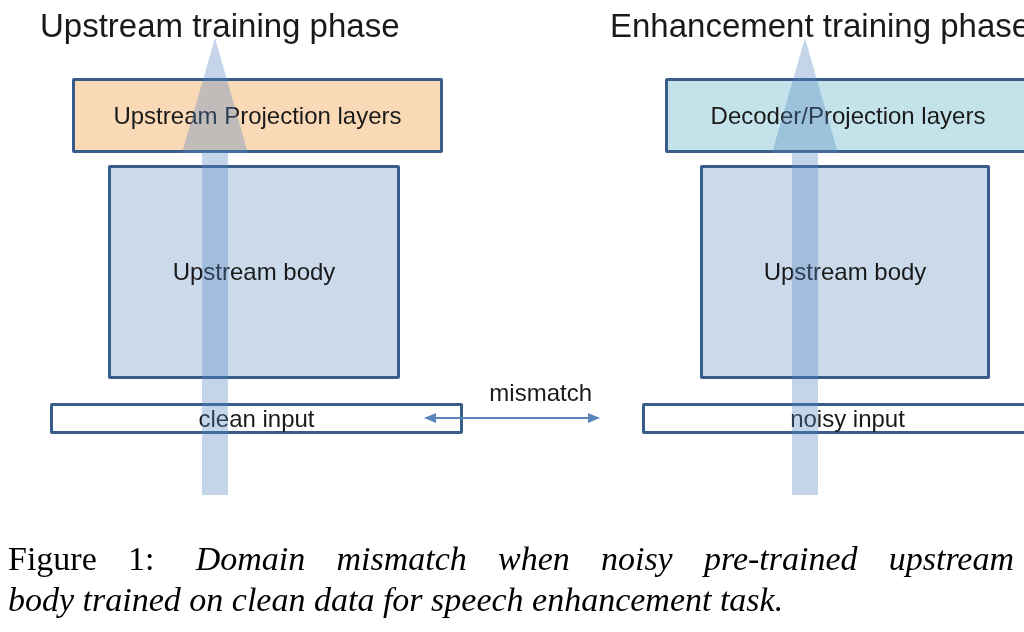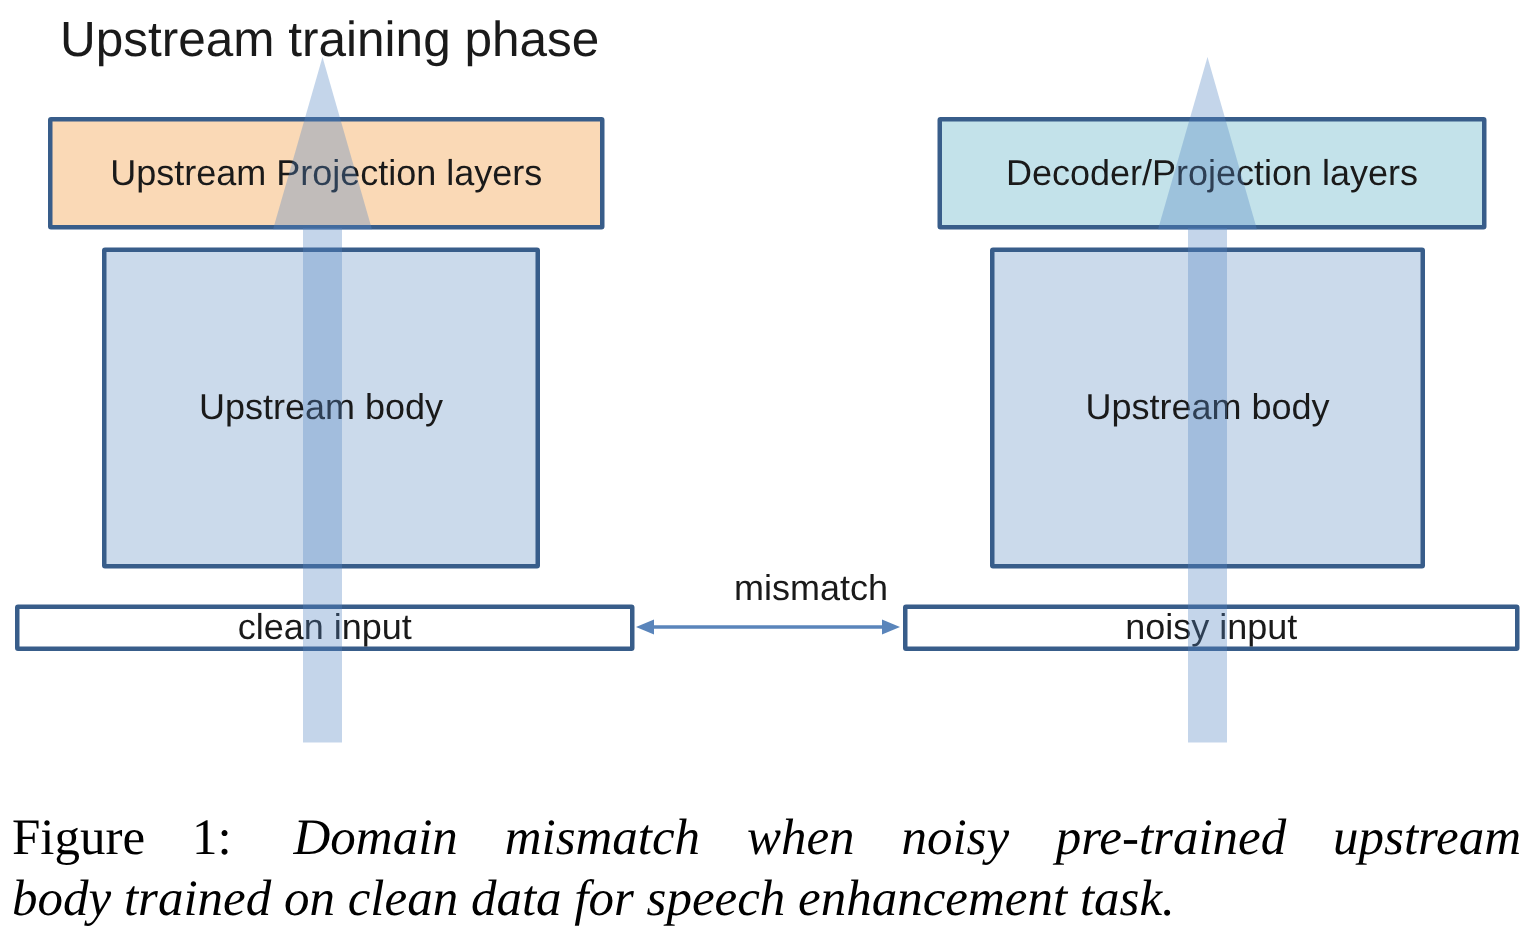--- a/index.html
+++ b/index.html
@@ -34,20 +34,21 @@
   .box {
     position: absolute;
     box-sizing: border-box;
     border: 3px solid var(--box-border, #385d8a);
     border-radius: 2px;
     display: flex;
     align-items: center;
     justify-content: center;
     text-align: center;
     font-size: 24px;
+    margin-left: 40px;
   }
   .box-projection-left  { left: 32px;  top: 78px;  width: 371px; height: 75px;  background: var(--projection-left-fill, #fad9b6); }
   .box-projection-right { left: 625px; top: 78px;  width: 366px; height: 75px;  background: var(--projection-right-fill, #c3e2ea); }
   .box-body-left        { left: 68px;  top: 165px; width: 292px; height: 214px; background: var(--body-fill, #cbdaeb); }
   .box-body-right       { left: 660px; top: 165px; width: 290px; height: 214px; background: var(--body-fill, #cbdaeb); }
   .box-input-left       { left: 10px;  top: 403px; width: 413px; height: 31px;  background: var(--input-fill, #ffffff); }
   .box-input-right      { left: 602px; top: 403px; width: 411px; height: 31px;  background: var(--input-fill, #ffffff); align-items: center; }
 
   
   .flow-shaft {
@@ -104,20 +105,21 @@
   }
   .cap-prefix { font-style: normal; margin-right: 10px; }
   .cap-italic { font-style: italic; }
 </style>
 </head>
 <body>
 
 <div class="stage">
 
   <div class="panel-title left">Upstream training phase</div>
+  <div class="panel-title right">Enhancement training phase</div>
 
   <div class="box box-projection-left">
     <span>Upstream Projection layers</span>
   </div>
   <div class="box box-body-left">
     <span>Upstream body</span>
   </div>
   <div class="box box-input-left">
     <span>clean input</span>
   </div>

